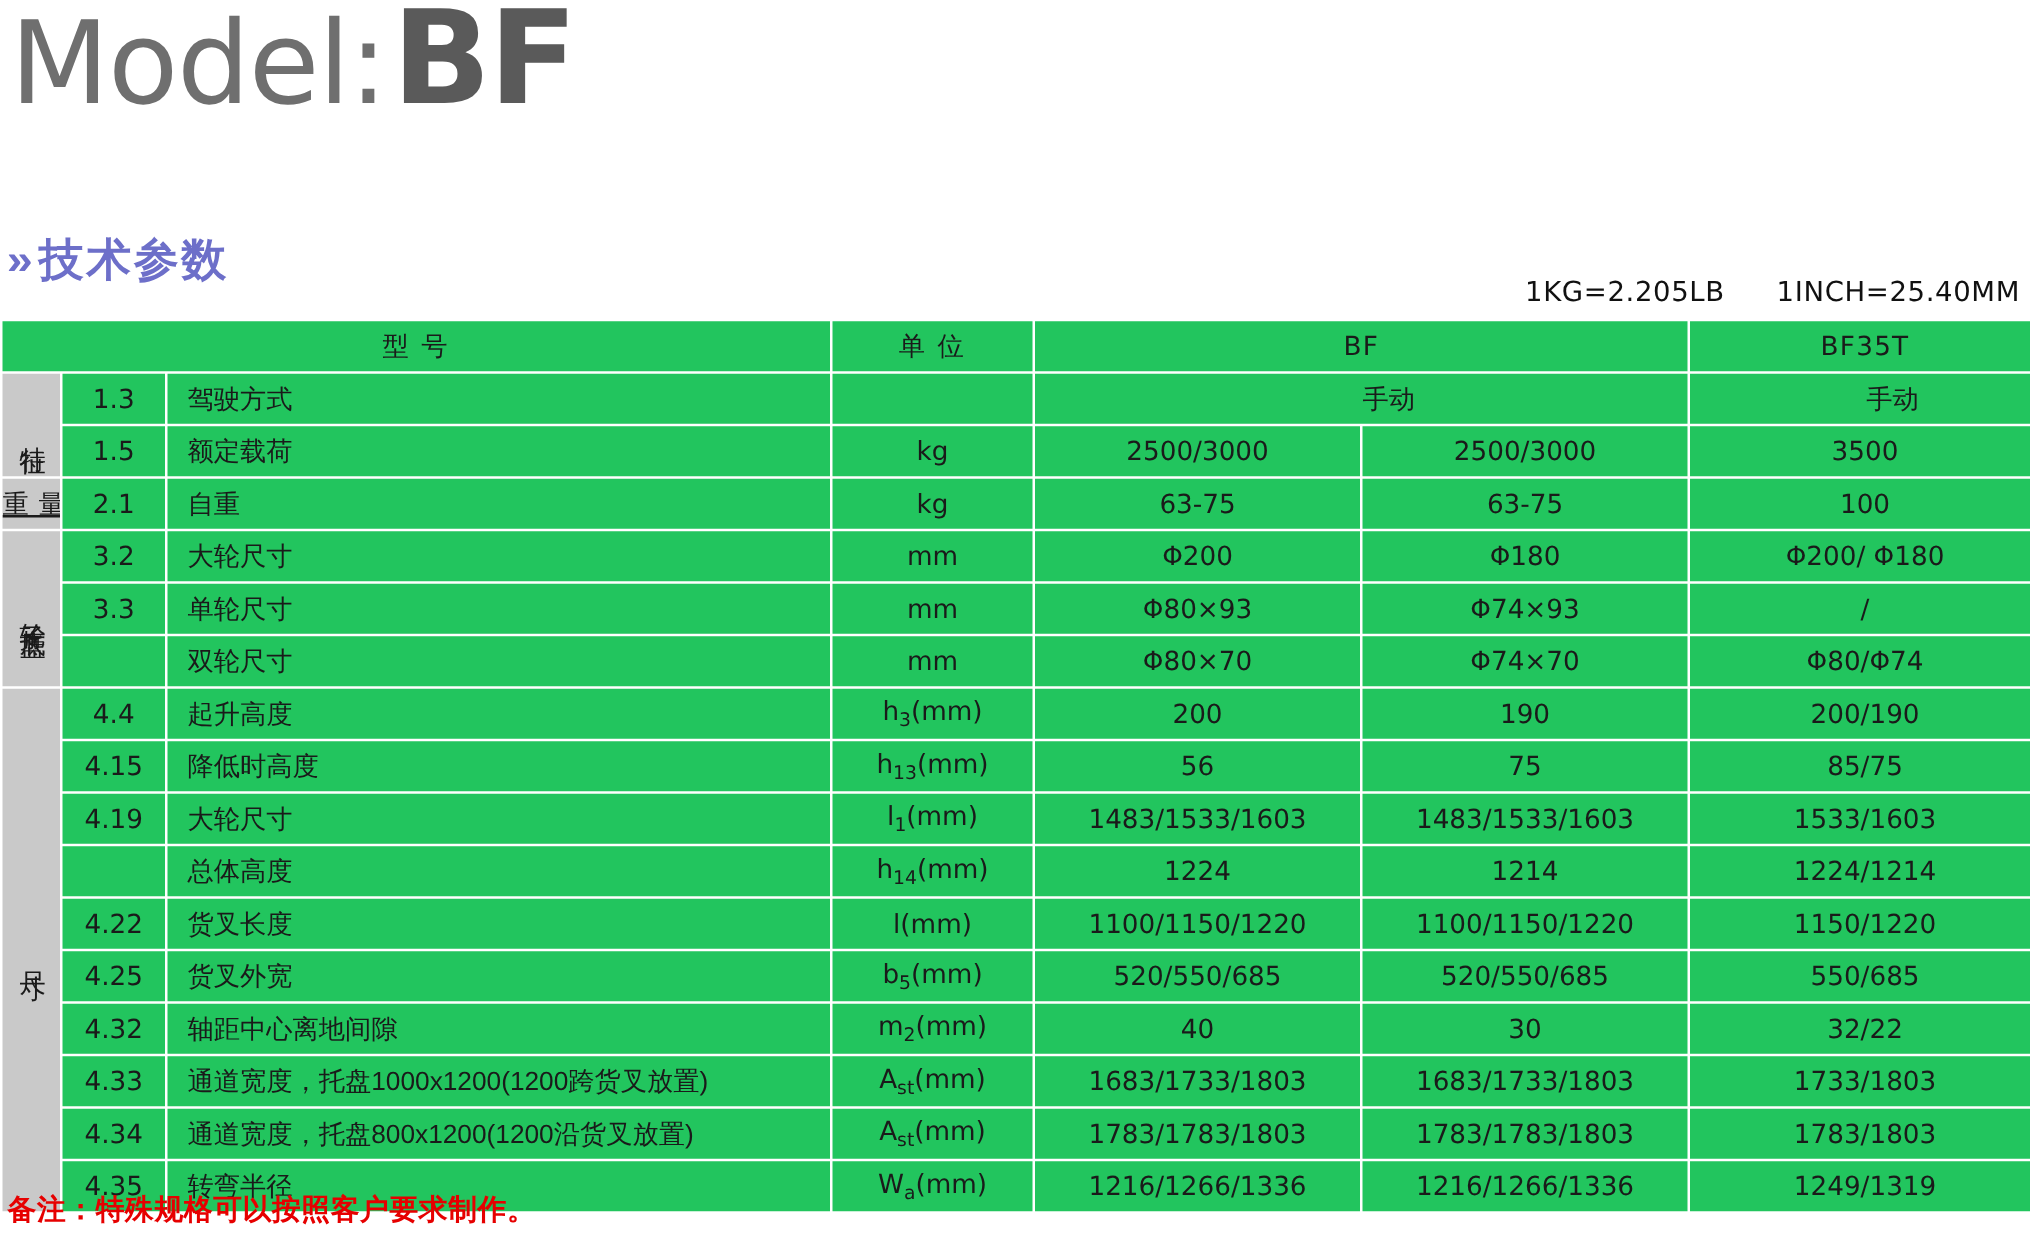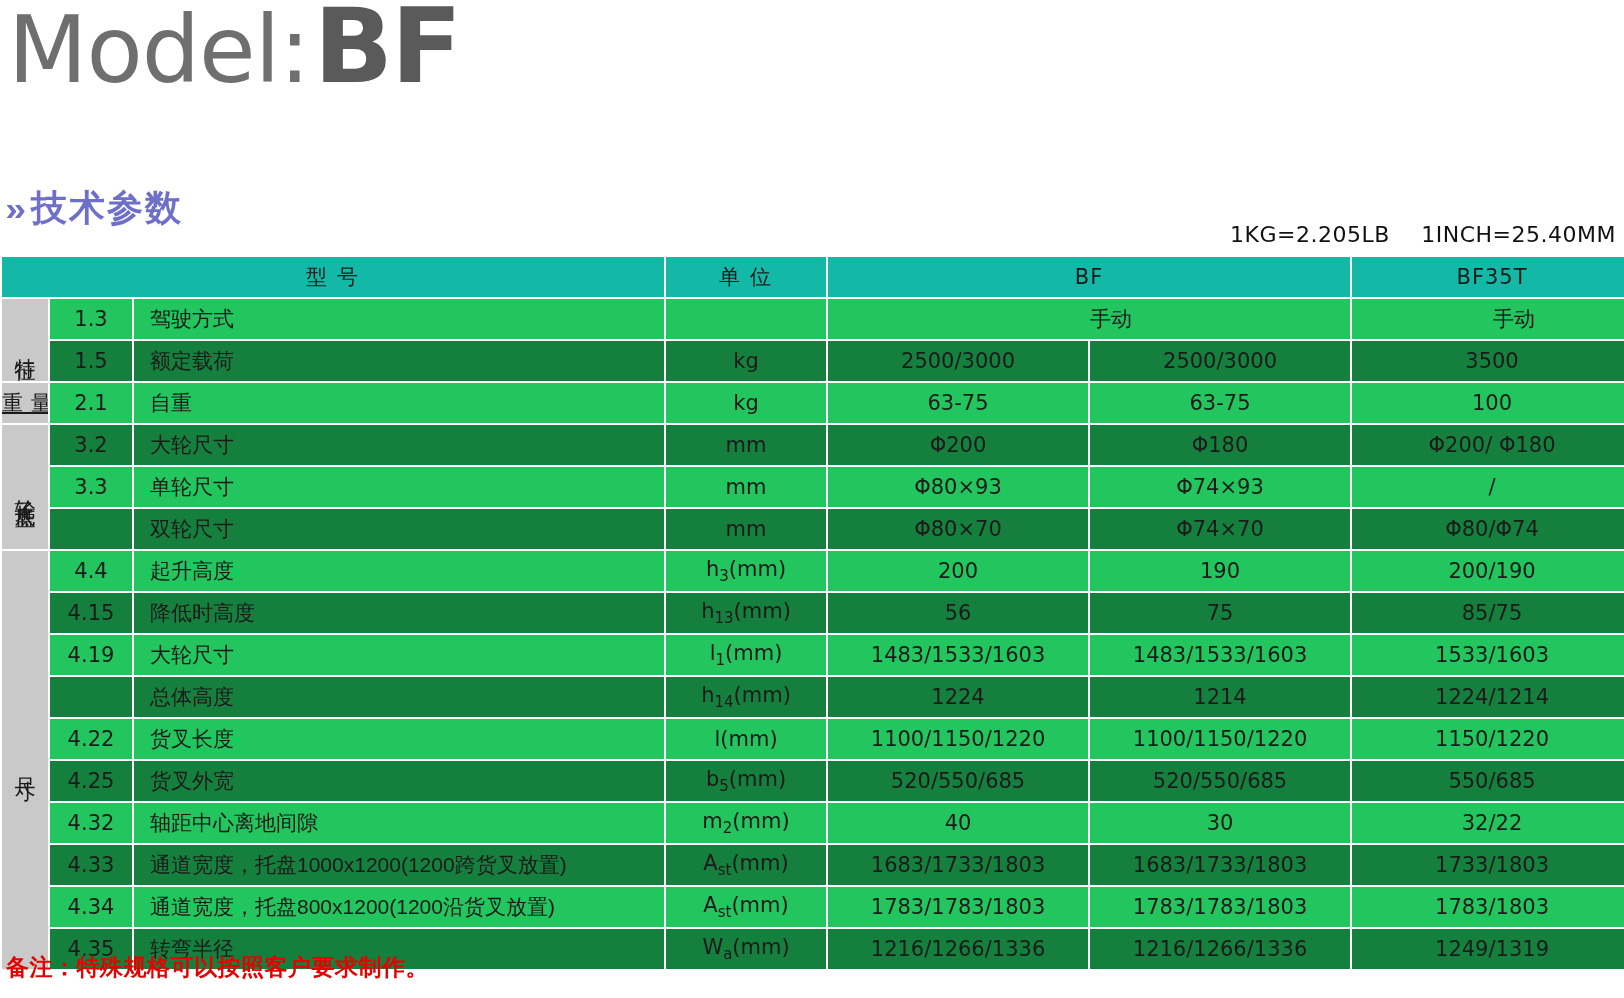--- a/index.html
+++ b/index.html
@@ -67,21 +67,21 @@
   .conversion {
     position: absolute;
     right: 8px;
     top: 222px;
     font-size: 22px;
     color: #111;
     letter-spacing: 0.5px;
     font-family: "DejaVu Sans", sans-serif;
     white-space: nowrap;
   }
-  .conversion span { margin-left: 24px; }
+  .conversion span { margin-left: 34px; }
   .conversion span:first-child { margin-left: 0; }
 
   
   .spec-table {
     position: absolute;
     left: 0;
     top: 255px;
     width: 1624px;
     border-collapse: separate;
     border-spacing: 2px 2px;
@@ -94,21 +94,21 @@
     font-size: 21px;
     font-weight: normal;
     text-align: center;
     vertical-align: middle;
     color: #1a1a1a;
     white-space: nowrap;
     overflow: hidden;
   }
 
   .hdr {
-    background: #14b8a6;
+    background: #22c55e;
     color: #ffffff;
     font-size: 25px;
     font-weight: 700;
     height: 48px;
     letter-spacing: 2px;
   }
   .hdr-bf { font-family: "DejaVu Sans", sans-serif; letter-spacing: 1px; }
 
   .cat {
     background: #c9c9c9;
@@ -120,21 +120,21 @@
   }
   .cat-vert {
     writing-mode: vertical-rl;
     text-orientation: upright;
     display: inline-block;
     line-height: 1.05;
     letter-spacing: 3px;
   }
 
   .rowA td.idx, .rowA td.name, .rowA td.unit, .rowA td.val { background: #22c55e; }
-  .rowB td.idx, .rowB td.name, .rowB td.unit, .rowB td.val { background: #15803d; }
+  .rowB td.idx, .rowB td.name, .rowB td.unit, .rowB td.val { background: #22c55e; }
 
   td.idx { width: 82px; font-size: 21px; font-family: "DejaVu Sans", sans-serif; }
   td.name { text-align: left; padding-left: 16px; width: 530px; font-size: 21px; }
   td.unit { width: 160px; font-family: "DejaVu Sans", sans-serif; margin-top: 12px; }
   td.val  { font-family: "DejaVu Sans", sans-serif; }
   td.val.cn { font-family: "Liberation Sans", sans-serif; padding-left: 44px; }
 
   sub { font-size: 15px; }
 
   .note {

